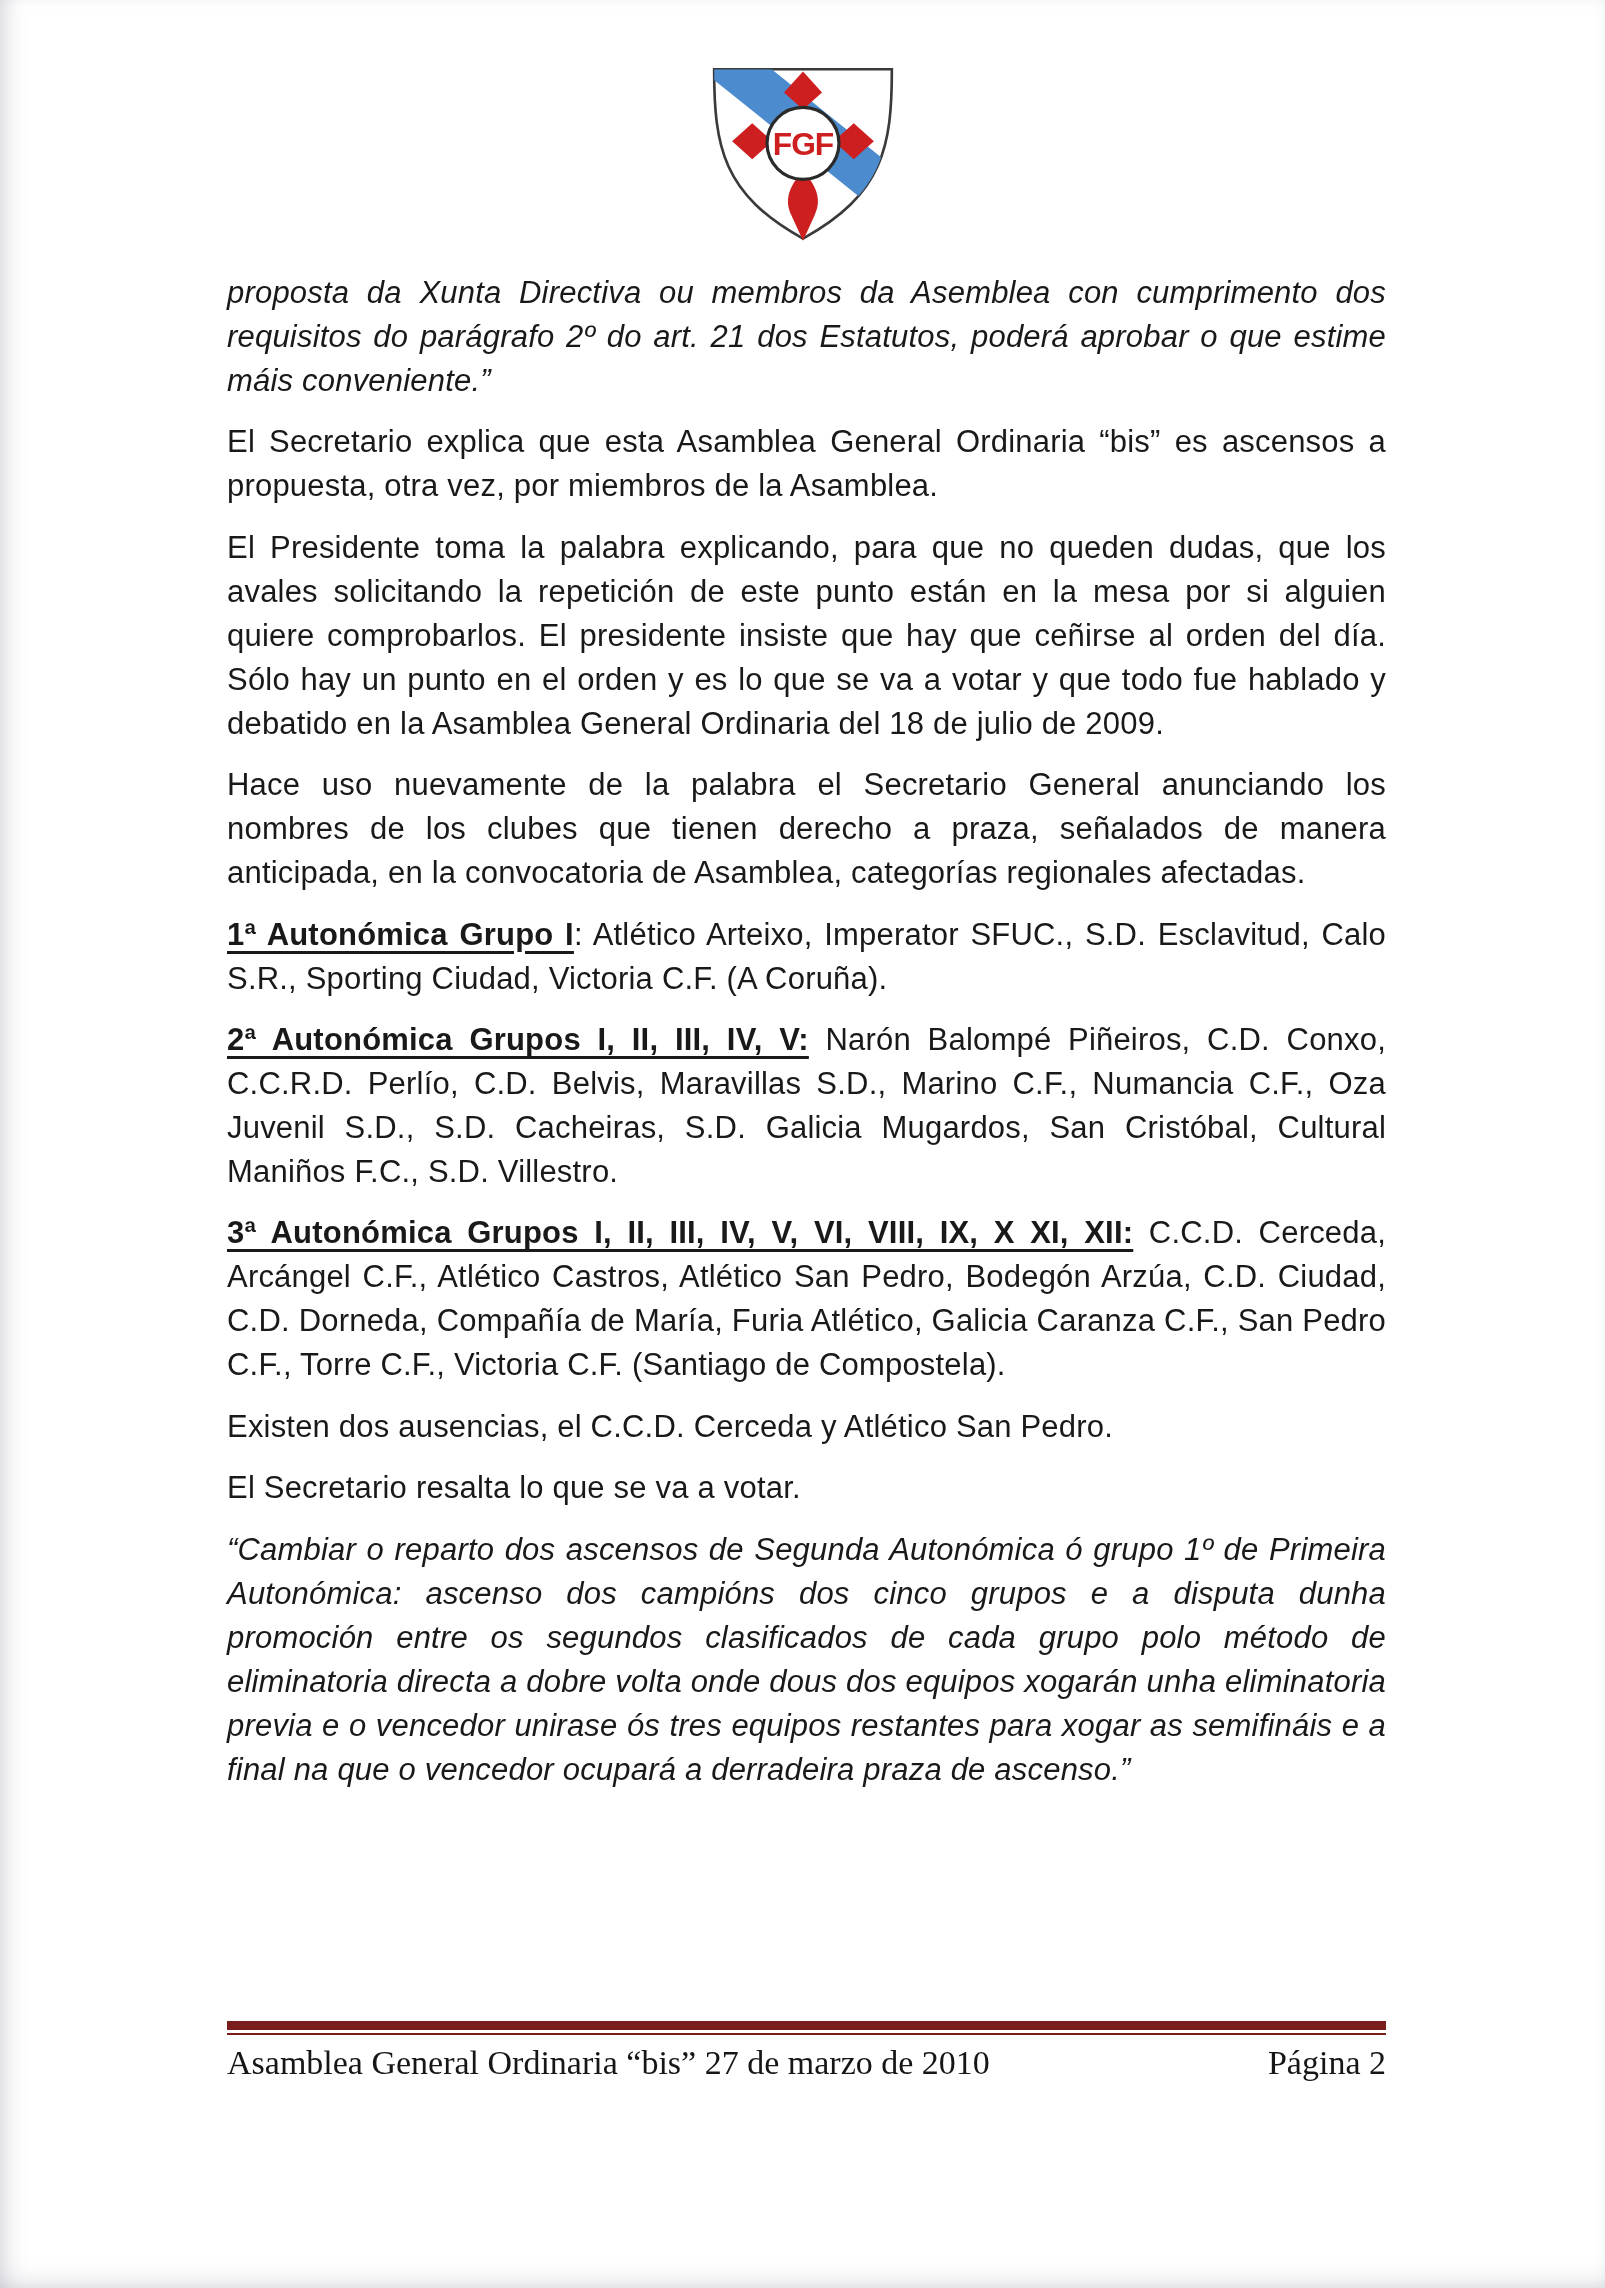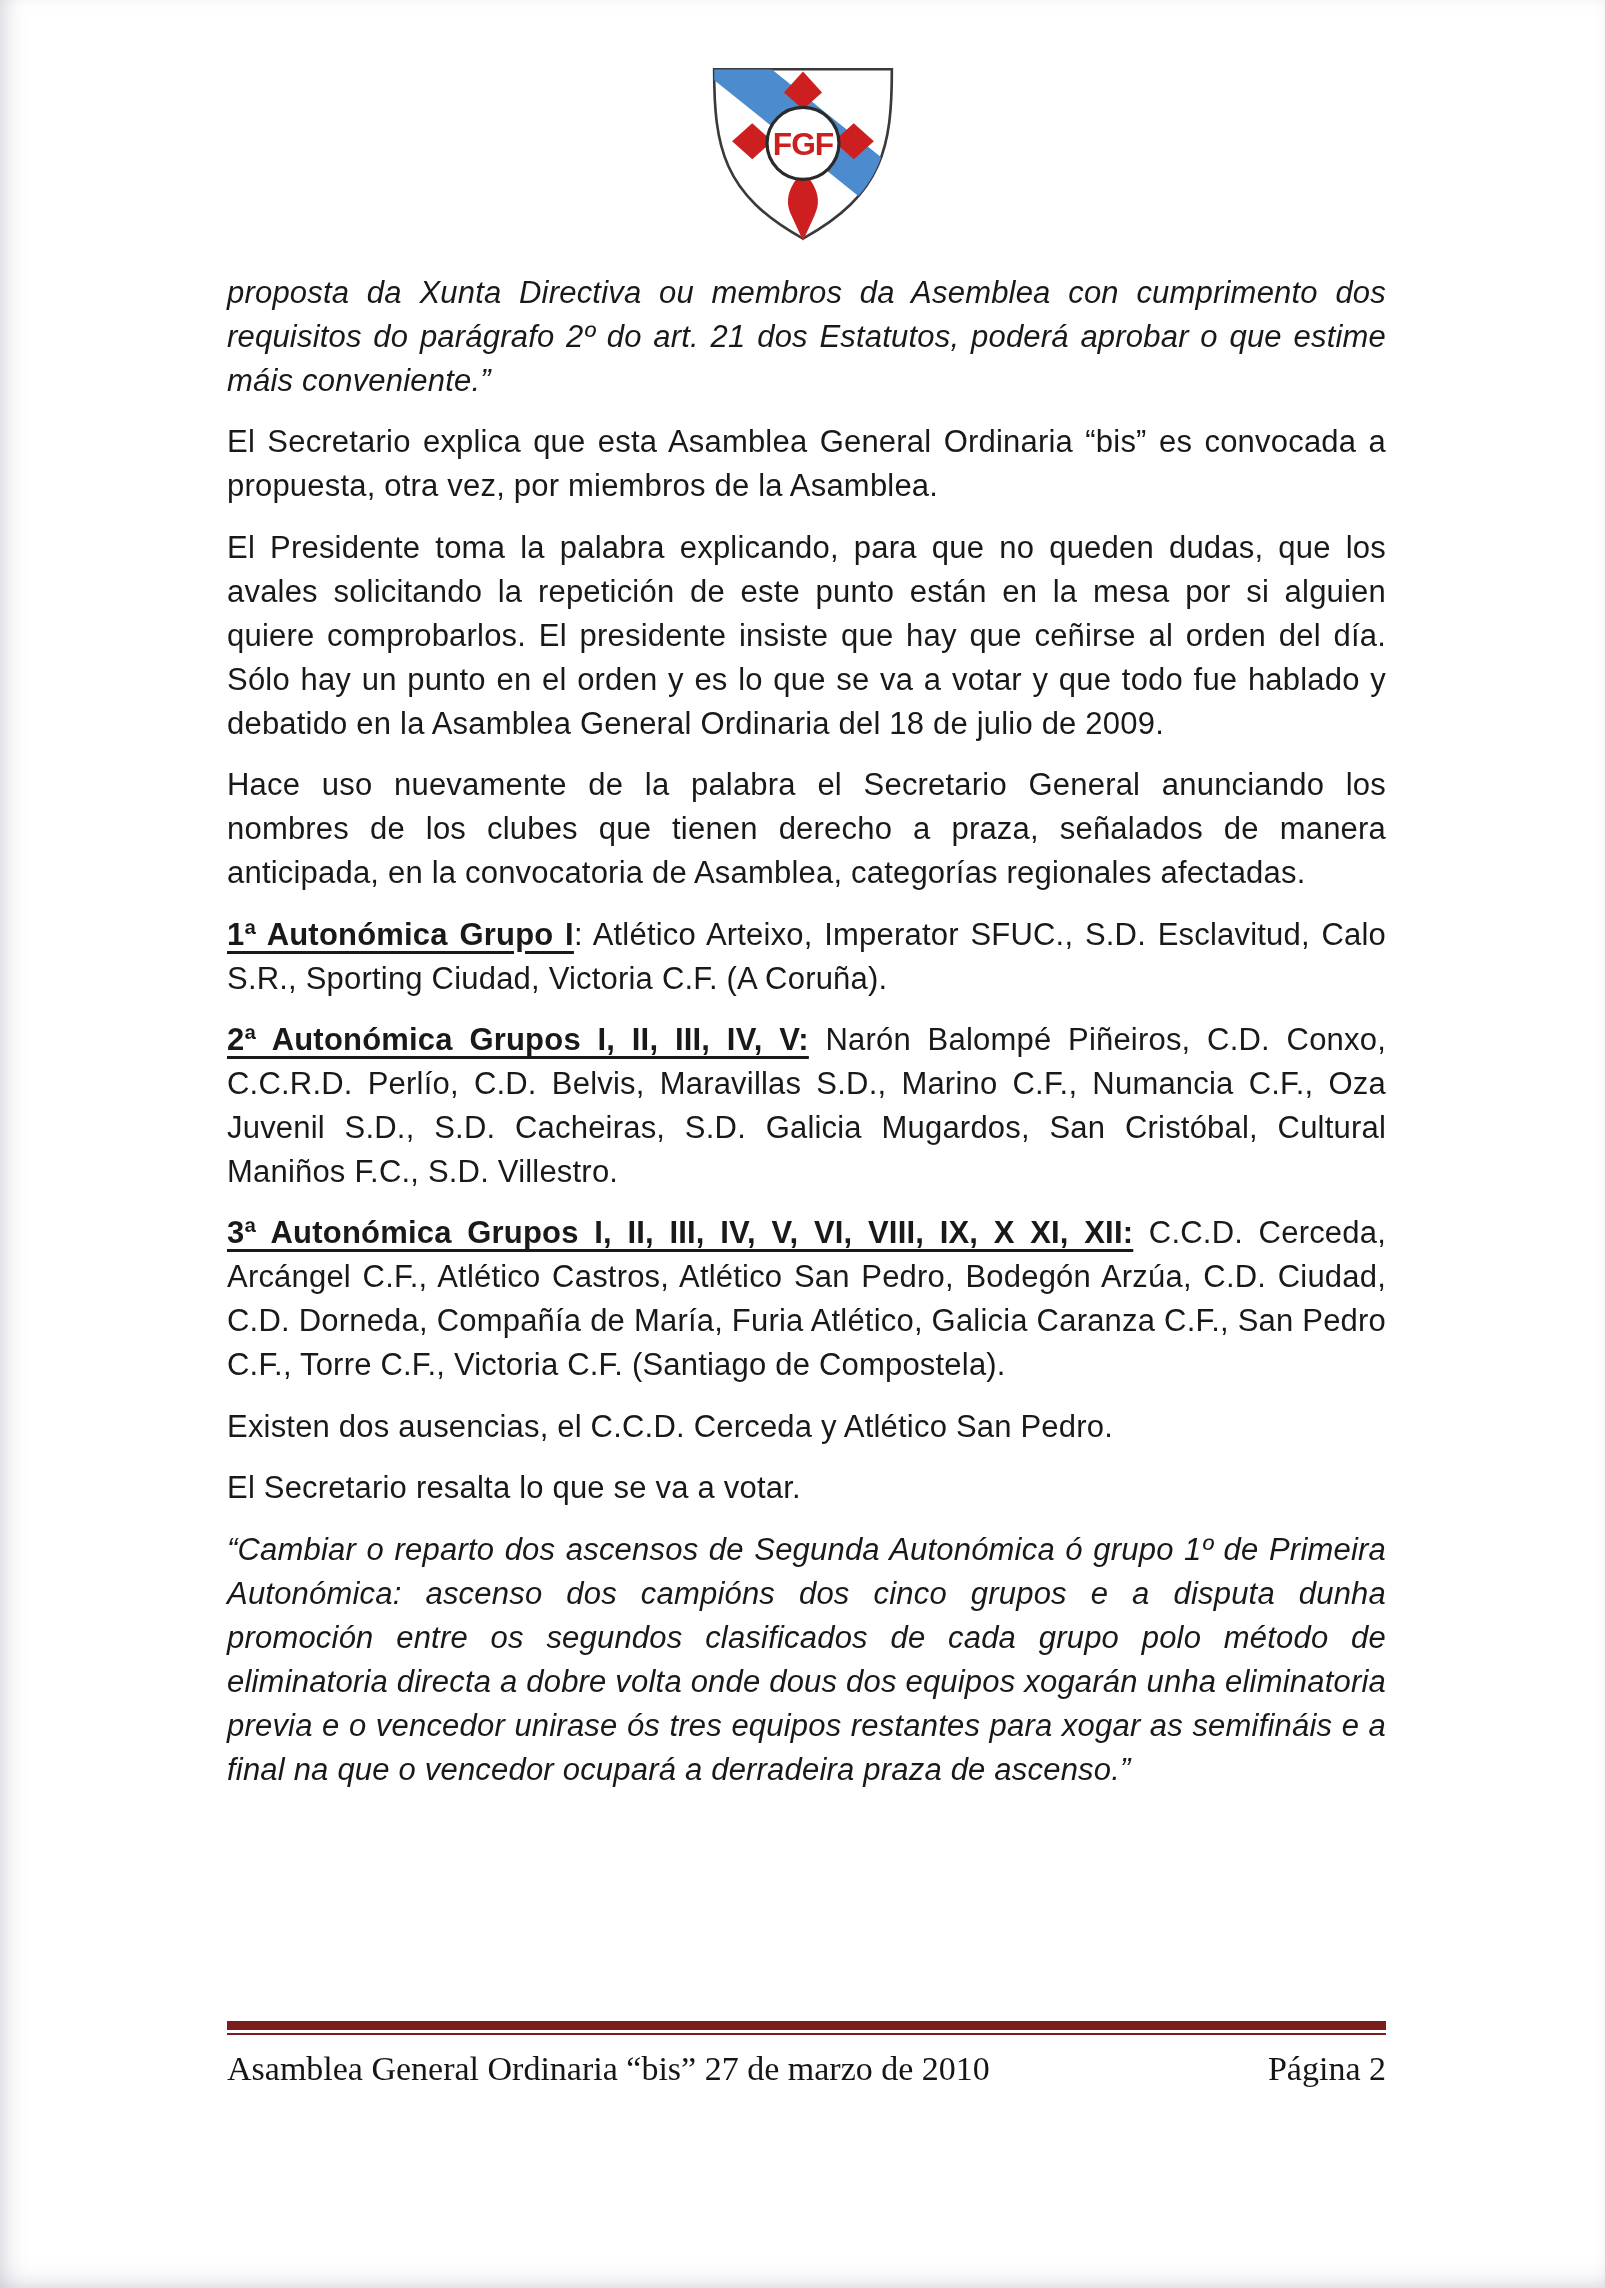--- a/index.html
+++ b/index.html
@@ -45,21 +45,21 @@
     left: 227px;
     width: 1159px;
     top: 2021px;
   }
   .rule-thick { height: 8.7px; background: #7a1d1d; }
   .rule-thin  { height: 2.9px; background: #7a1d1d; margin-top: 2.9px; }
   .footer-row {
     display: flex;
     justify-content: space-between;
     align-items: baseline;
-    margin-top: 15px;
+    margin-top: 9px;
     font-family: "Liberation Serif", serif;
     font-size: 34px;
     color: #161616;
   }
 </style>
 </head>
 <body>
 
 <div class="page">
 
@@ -84,21 +84,21 @@
         <path d="M100,118 C85,135 83,147 89,160 L100,184 L111,160 C117,147 115,135 100,118 Z"></path>
       </g>
       <circle cx="100" cy="92" r="34" fill="#ffffff" stroke="#2a2a2a" stroke-width="3"></circle>
       <text x="100" y="103" text-anchor="middle" font-size="30" font-weight="bold" font-family="Liberation Sans, sans-serif" fill="#cd1f1f" letter-spacing="-1">FGF</text>
     </svg>
   </div>
 
   <div class="content">
     <p class="para italic">proposta da Xunta Directiva ou membros da Asemblea con cumprimento dos requisitos do parágrafo 2º do art. 21 dos Estatutos, poderá aprobar o que estime máis conveniente.”</p>
 
-    <p class="para">El Secretario explica que esta Asamblea General Ordinaria “bis” es convocada a propuesta, otra vez, por miembros de la Asamblea.</p>
+    <p class="para">El Secretario explica que esta Asamblea General Ordinaria “bis” es ascensos a propuesta, otra vez, por miembros de la Asamblea.</p>
 
     <p class="para">El Presidente toma la palabra explicando, para que no queden dudas, que los avales solicitando la repetición de este punto están en la mesa por si alguien quiere comprobarlos. El presidente insiste que hay que ceñirse al orden del día. Sólo hay un punto en el orden y es lo que se va a votar y que todo fue hablado y debatido en la Asamblea General Ordinaria del 18 de julio de 2009.</p>
 
     <p class="para">Hace uso nuevamente de la palabra el Secretario General anunciando los nombres de los clubes que tienen derecho a praza, señalados de manera anticipada, en la convocatoria de Asamblea, categorías regionales afectadas.</p>
 
     <p class="para"><span class="hd">1ª Autonómica Grupo I</span><span>: Atlético Arteixo, Imperator SFUC., S.D. Esclavitud, Calo S.R., Sporting Ciudad, Victoria C.F. (A Coruña).</span></p>
 
     <p class="para"><span class="hd">2ª Autonómica Grupos I, II, III, IV, V:</span><span> Narón Balompé Piñeiros, C.D. Conxo, C.C.R.D. Perlío, C.D. Belvis, Maravillas S.D., Marino C.F., Numancia C.F., Oza Juvenil S.D., S.D. Cacheiras, S.D. Galicia Mugardos, San Cristóbal, Cultural Maniños F.C., S.D. Villestro.</span></p>
 
     <p class="para"><span class="hd">3ª Autonómica Grupos I, II, III, IV, V, VI, VIII, IX, X XI, XII:</span><span> C.C.D. Cerceda, Arcángel C.F., Atlético Castros, Atlético San Pedro, Bodegón Arzúa, C.D. Ciudad, C.D. Dorneda, Compañía de María, Furia Atlético, Galicia Caranza C.F., San Pedro C.F., Torre C.F., Victoria C.F. (Santiago de Compostela).</span></p>

